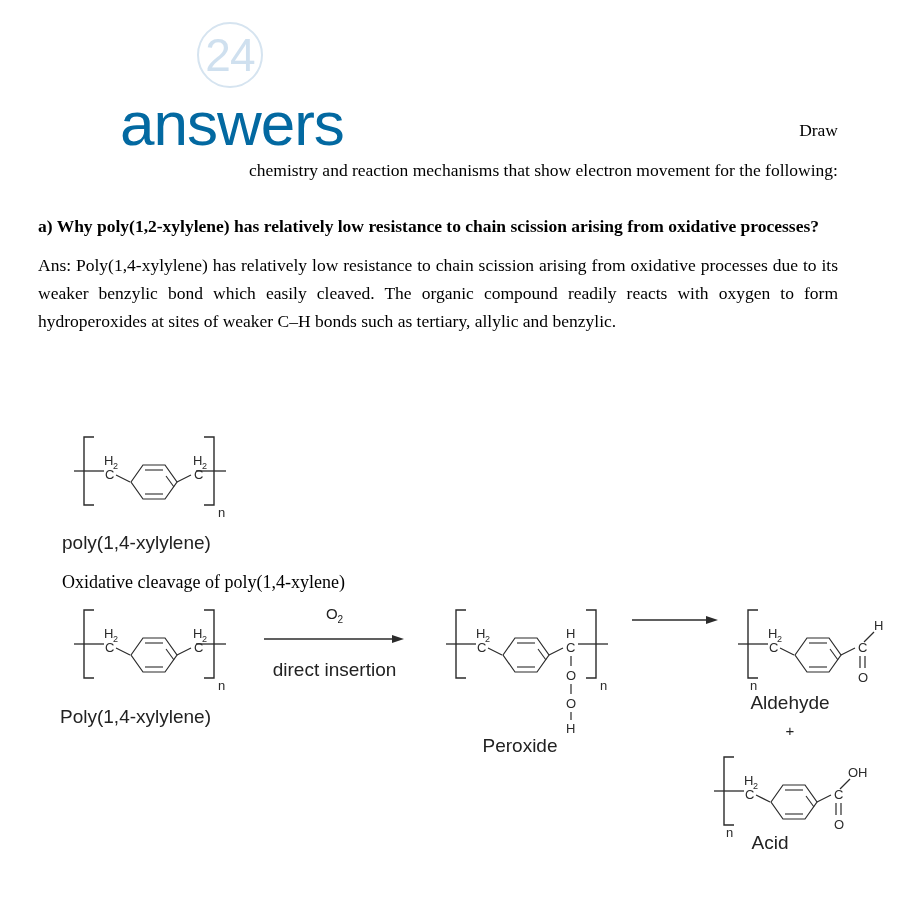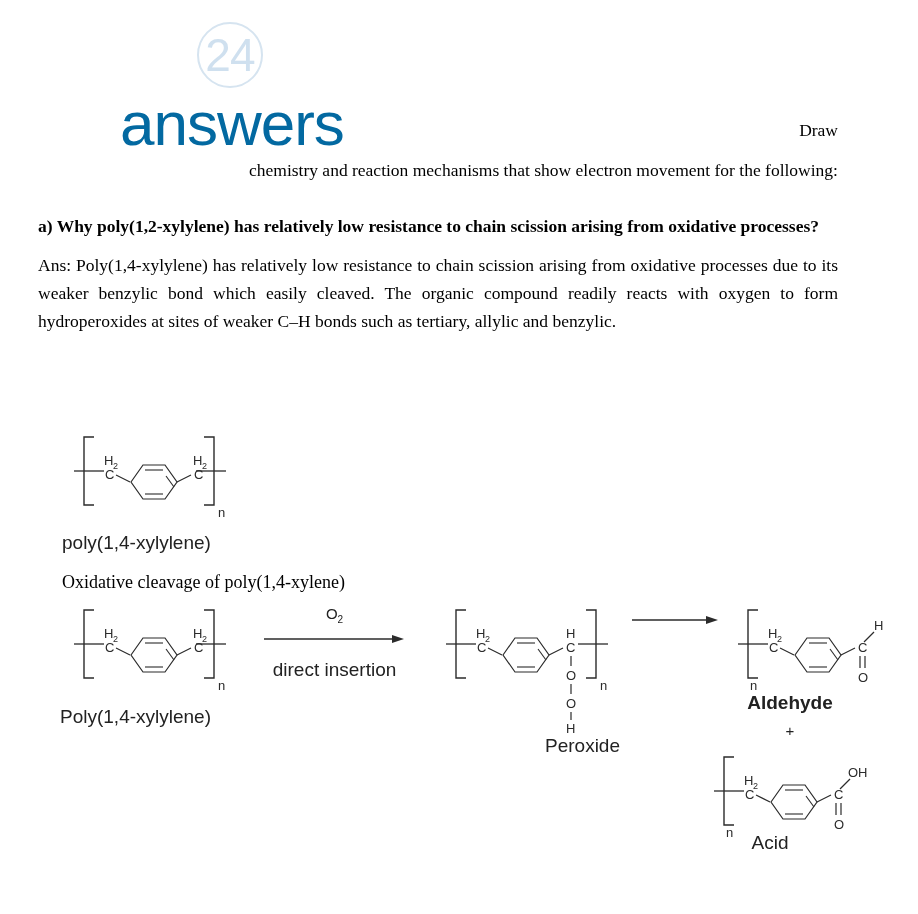--- a/index.html
+++ b/index.html
@@ -195,21 +195,21 @@
     <text x="146" y="54" font-size="13">C</text>
     <line x1="151" y1="58" x2="151" y2="68" stroke="#2b2b2b" stroke-width="1.2"></line>
     <text x="146" y="82" font-size="13">O</text>
     <line x1="151" y1="86" x2="151" y2="96" stroke="#2b2b2b" stroke-width="1.2"></line>
     <text x="146" y="110" font-size="13">O</text>
     <line x1="151" y1="114" x2="151" y2="122" stroke="#2b2b2b" stroke-width="1.2"></line>
     <text x="146" y="135" font-size="13">H</text>
     <text x="180" y="92" font-size="13">n</text>
   </svg>
 </div>
-<div class="abs caption" style="left:420px; top:735px; width:200px;text-align:right;">Peroxide</div>
+<div class="abs caption" style="left:420px; top:735px; width:200px;">Peroxide</div>
 
 <div class="abs" style="left:630px; top:612px;">
   <svg width="90" height="16" viewBox="0 0 90 16">
     <line x1="2" y1="8" x2="78" y2="8" stroke="#2b2b2b" stroke-width="1.3"></line>
     <polygon points="88,8 76,4 76,12" fill="#2b2b2b"></polygon>
   </svg>
 </div>
 
 <div class="abs struct" style="left:712px; top:598px;">
   <svg width="180" height="100" viewBox="0 0 180 100">
@@ -227,21 +227,21 @@
 
     <text x="146" y="54" font-size="13">C</text>
     <line x1="152" y1="44" x2="162" y2="34" stroke="#2b2b2b" stroke-width="1.2"></line>
     <text x="162" y="32" font-size="13">H</text>
     <line x1="148" y1="58" x2="148" y2="70" stroke="#2b2b2b" stroke-width="1.2"></line>
     <line x1="153" y1="58" x2="153" y2="70" stroke="#2b2b2b" stroke-width="1.2"></line>
     <text x="146" y="84" font-size="13">O</text>
     <text x="38" y="92" font-size="13">n</text>
   </svg>
 </div>
-<div class="abs caption" style="left:700px; top:692px; width:180px;font-weight:bold;">Aldehyde</div>
+<div class="abs caption" style="left:700px; top:692px; width:180px;">Aldehyde</div>
 
 <div class="abs caption" style="left:700px; top:722px; width:180px; font-size:15px;">+</div>
 
 <div class="abs struct" style="left:688px; top:745px;">
   <svg width="190" height="100" viewBox="0 0 190 100">
     <path d="M46 12 L36 12 L36 80 L46 80" fill="none" stroke="#2b2b2b" stroke-width="1.4"></path>
     <line x1="26" y1="46" x2="56" y2="46" stroke="#2b2b2b" stroke-width="1.3"></line>
     <text x="56" y="40" font-size="13">H</text>
       <text x="65" y="44" font-size="9">2</text>
     <text x="57" y="54" font-size="13">C</text>

